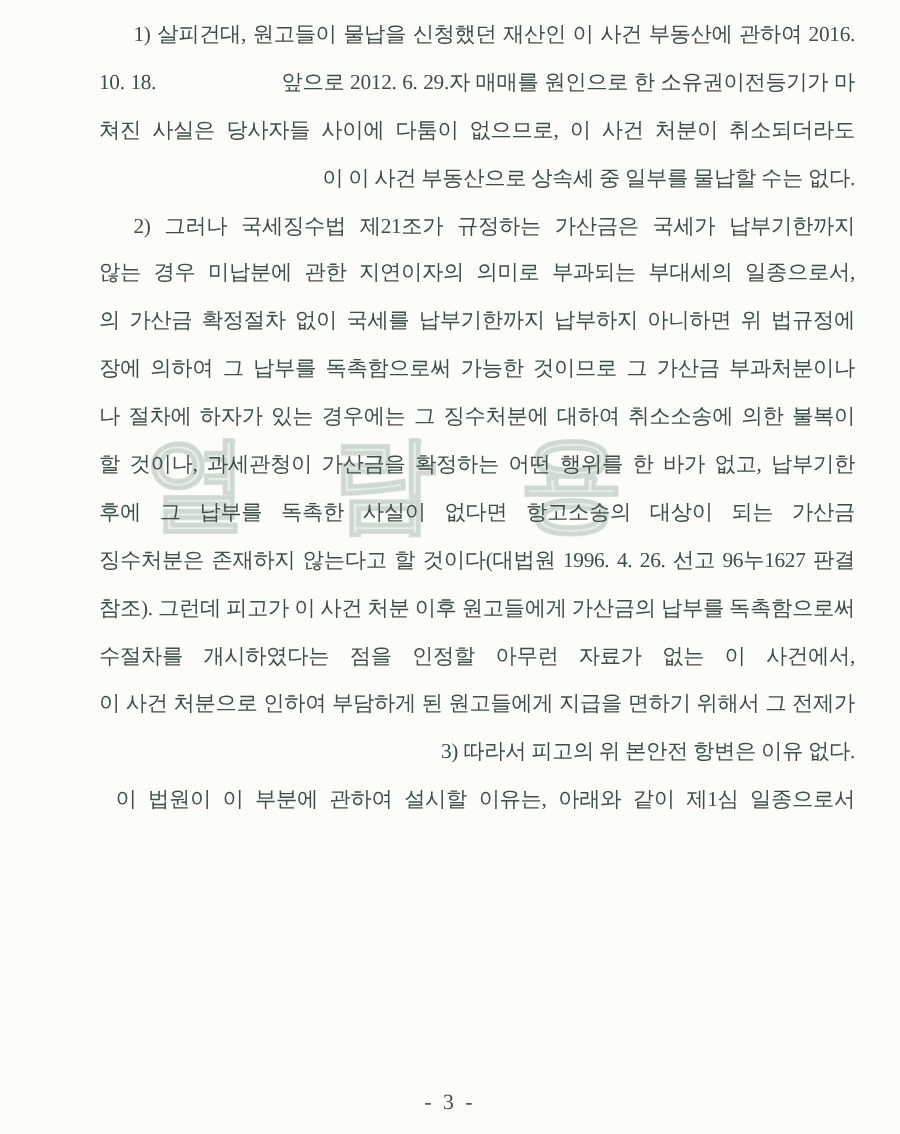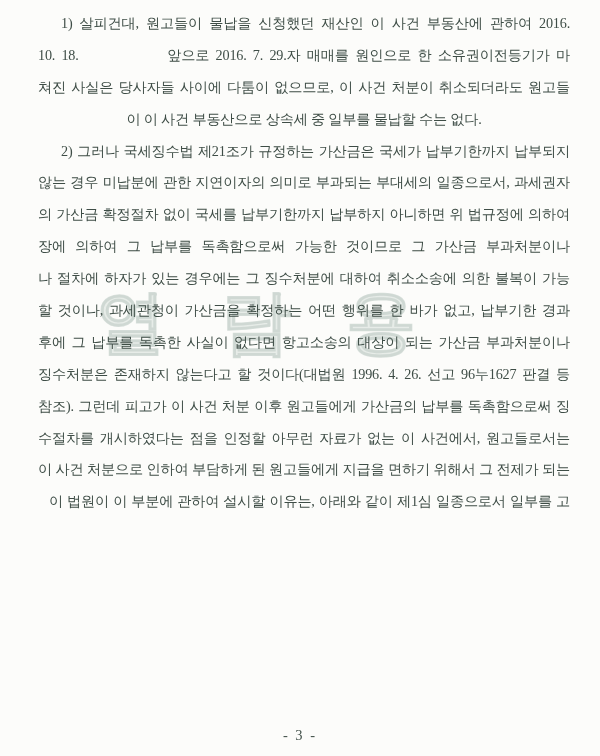--- a/index.html
+++ b/index.html
@@ -36,26 +36,27 @@
     width: 532px;
     top: 8px;
     z-index: 1;
   }
   .line {
     font-size: 14.2px;
     letter-spacing: -0.2px;
     line-height: 31.9px;
     height: 31.9px;
     overflow: hidden;
-    text-align: center;
+    text-align: right;
     word-break: keep-all;
   }
   .line.justify {
     text-align: justify;
     text-align-last: justify;
+    margin-left: 28px;
   }
   .line.indent1 { padding-left: 23px; }
   .line.indent2 { padding-left: 11px; }
   .redaction-gap {
     display: inline-block;
     width: 76px;
     height: 1px;
   }
   .page-number {
     position: absolute;
@@ -70,31 +71,32 @@
   }
 </style>
 </head>
 <body>
 
 <div class="page">
   <div class="watermark">열람용</div>
 
   <div class="doc-body" id="doc-body">
       <div class="line justify indent1">1) 살피건대, 원고들이 물납을 신청했던 재산인 이 사건 부동산에 관하여 2016.</div>
-      <div class="line justify"><span>10. 18.</span> <span class="redaction-gap"></span> <span>앞으로 2016. 7. 29.자 매매를 원인으로 한 소유권이전등기가 마</span></div>
+      <div class="line justify"><span>10. 18.</span> <span class="redaction-gap"></span> <span>앞으로 2012. 6. 29.자 매매를 원인으로 한 소유권이전등기가 마</span></div>
       <div class="line justify">쳐진 사실은 당사자들 사이에 다툼이 없으므로, 이 사건 처분이 취소되더라도 원고들</div>
       <div class="line">이 이 사건 부동산으로 상속세 중 일부를 물납할 수는 없다.</div>
       <div class="line justify indent1">2) 그러나 국세징수법 제21조가 규정하는 가산금은 국세가 납부기한까지 납부되지</div>
       <div class="line justify">않는 경우 미납분에 관한 지연이자의 의미로 부과되는 부대세의 일종으로서, 과세권자</div>
       <div class="line justify">의 가산금 확정절차 없이 국세를 납부기한까지 납부하지 아니하면 위 법규정에 의하여</div>
       <div class="line justify">장에 의하여 그 납부를 독촉함으로써 가능한 것이므로 그 가산금 부과처분이나 부당하거</div>
       <div class="line justify">나 절차에 하자가 있는 경우에는 그 징수처분에 대하여 취소소송에 의한 불복이 가능</div>
       <div class="line justify">할 것이나, 과세관청이 가산금을 확정하는 어떤 행위를 한 바가 없고, 납부기한 경과</div>
       <div class="line justify">후에 그 납부를 독촉한 사실이 없다면 항고소송의 대상이 되는 가산금 부과처분이나</div>
       <div class="line justify">징수처분은 존재하지 않는다고 할 것이다(대법원 1996. 4. 26. 선고 96누1627 판결 등</div>
       <div class="line justify">참조). 그런데 피고가 이 사건 처분 이후 원고들에게 가산금의 납부를 독촉함으로써 징</div>
       <div class="line justify">수절차를 개시하였다는 점을 인정할 아무런 자료가 없는 이 사건에서, 원고들로서는</div>
       <div class="line justify">이 사건 처분으로 인하여 부담하게 된 원고들에게 지급을 면하기 위해서 그 전제가 되는</div>
+      <div class="line indent1">3) 따라서 피고의 위 본안전 항변은 이유 없다.</div>
       <div class="line justify indent2">이 법원이 이 부분에 관하여 설시할 이유는, 아래와 같이 제1심 일종으로서 일부를 고</div>
     </div>
 
   <div class="page-number">- 3 -</div>
 </div>
 
 </body></html>

